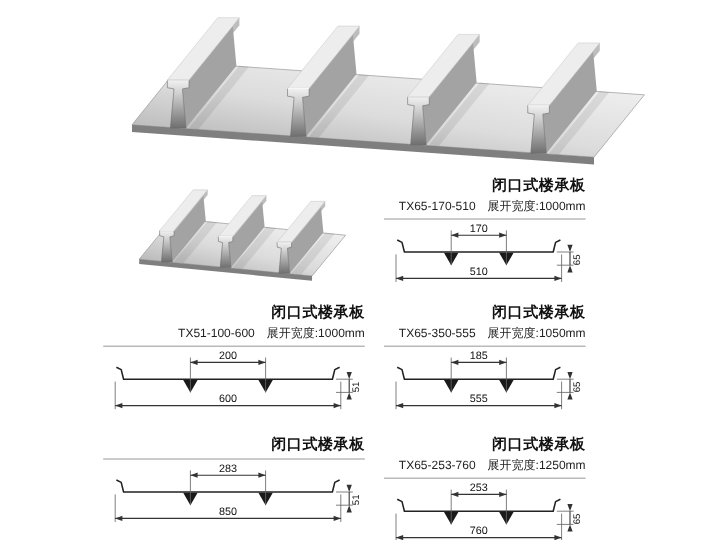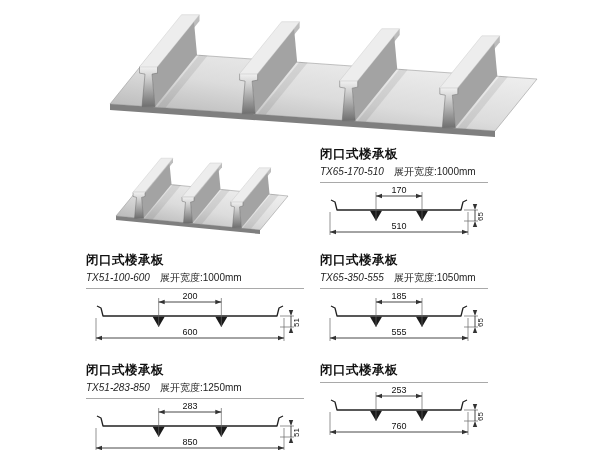--- a/index.html
+++ b/index.html
@@ -5,24 +5,24 @@
   * { margin:0; padding:0; box-sizing:border-box; }
   html,body { width:600px; height:450px; }
   body {
     background:#ffffff;
     font-family:"Liberation Sans","DejaVu Sans",sans-serif;
     position:relative;
     overflow:hidden;
   }
   .stage { position:absolute; inset:0; background:#fff; }
   .render { position:absolute; }
-  .spec { position:absolute; }
+  .spec { position:absolute;text-align:right; }
   .spec-title { font-size:12.5px; font-weight:bold; color:#111; letter-spacing:0.5px; }
   .spec-sub { font-size:10px; color:#222; margin-top:2px; white-space:nowrap; }
-  .spec-sub .model { margin-right:10px;font-style:italic; }
+  .spec-sub .model { margin-right:10px; }
   .divider { height:1px; background:#a9a9a9; margin-top:3px; }
   svg.diagram { display:block; margin-top:3px; }
   svg { overflow:visible; }
 </style>
 </head>
 <body>
 
 <div class="stage">
 
   <svg id="deck-large" class="render" style="left:95px; top:4px;" width="450" height="140" viewBox="0 0 450 140">
@@ -189,23 +189,20 @@
         <line x1="148" y1="26" x2="148" y2="49" stroke="#666" stroke-width="0.7"></line>
         <line x1="10" y1="46" x2="148" y2="46" stroke="#333" stroke-width="0.9"></line>
         <polygon points="10,46 16,43.8 16,48.2" fill="#333"></polygon>
         <polygon points="148,46 142,43.8 142,48.2" fill="#333"></polygon>
         <text text-anchor="middle" font-size="9" fill="#111" font-family="Liberation Sans, DejaVu Sans, sans-serif" x="79" y="43">555</text>
       </svg>
   </div>
 
   <div class="spec" style="left:86px; top:362px; width:218px;">
     <div class="spec-title">闭口式楼承板</div>
-    <div class="spec-sub">
-      <span class="model">TX51-283-850</span><span>展开宽度:1250mm</span>
-    </div>
     <div class="divider"></div>
     <svg class="diagram" width="218" height="56" viewBox="0 0 218 56">
         <path d="M 11 14 l 4 2 l 2 8 L 191 24 l 2 -8 l 4 -2" fill="none" stroke="#222" stroke-width="1.3" stroke-linejoin="round"></path>
         <polygon points="66.66666666666666,24.7 78.66666666666666,24.7 72.66666666666666,35" fill="#1a1a1a"></polygon>
         <line x1="72.66666666666666" y1="35" x2="72.66666666666666" y2="6" stroke="#666" stroke-width="0.7"></line>
         <polygon points="129.33333333333331,24.7 141.33333333333331,24.7 135.33333333333331,35" fill="#1a1a1a"></polygon>
         <line x1="135.33333333333331" y1="35" x2="135.33333333333331" y2="6" stroke="#666" stroke-width="0.7"></line>
         <line x1="72.66666666666666" y1="10" x2="135.33333333333331" y2="10" stroke="#333" stroke-width="0.9"></line>
         <polygon points="72.66666666666666,10 78.66666666666666,7.8 78.66666666666666,12.2" fill="#333"></polygon>
         <polygon points="135.33333333333331,10 129.33333333333331,7.8 129.33333333333331,12.2" fill="#333"></polygon>
@@ -220,20 +217,23 @@
         <line x1="198" y1="26" x2="198" y2="49" stroke="#666" stroke-width="0.7"></line>
         <line x1="10" y1="46" x2="198" y2="46" stroke="#333" stroke-width="0.9"></line>
         <polygon points="10,46 16,43.8 16,48.2" fill="#333"></polygon>
         <polygon points="198,46 192,43.8 192,48.2" fill="#333"></polygon>
         <text text-anchor="middle" font-size="9" fill="#111" font-family="Liberation Sans, DejaVu Sans, sans-serif" x="104" y="43">850</text>
       </svg>
   </div>
 
   <div class="spec" style="left:320px; top:362px; width:168px;">
     <div class="spec-title">闭口式楼承板</div>
+    <div class="spec-sub">
+      <span class="model">TX65-253-760</span><span>展开宽度:1250mm</span>
+    </div>
     <div class="divider"></div>
     <svg class="diagram" width="168" height="56" viewBox="0 0 168 56">
         <path d="M 11 14 l 4 2 l 2 8 L 141 24 l 2 -8 l 4 -2" fill="none" stroke="#222" stroke-width="1.3" stroke-linejoin="round"></path>
         <polygon points="50,24.7 62,24.7 56,35" fill="#1a1a1a"></polygon>
         <line x1="56" y1="35" x2="56" y2="6" stroke="#666" stroke-width="0.7"></line>
         <polygon points="96,24.7 108,24.7 102,35" fill="#1a1a1a"></polygon>
         <line x1="102" y1="35" x2="102" y2="6" stroke="#666" stroke-width="0.7"></line>
         <line x1="56" y1="10" x2="102" y2="10" stroke="#333" stroke-width="0.9"></line>
         <polygon points="56,10 62,7.8 62,12.2" fill="#333"></polygon>
         <polygon points="102,10 96,7.8 96,12.2" fill="#333"></polygon>

